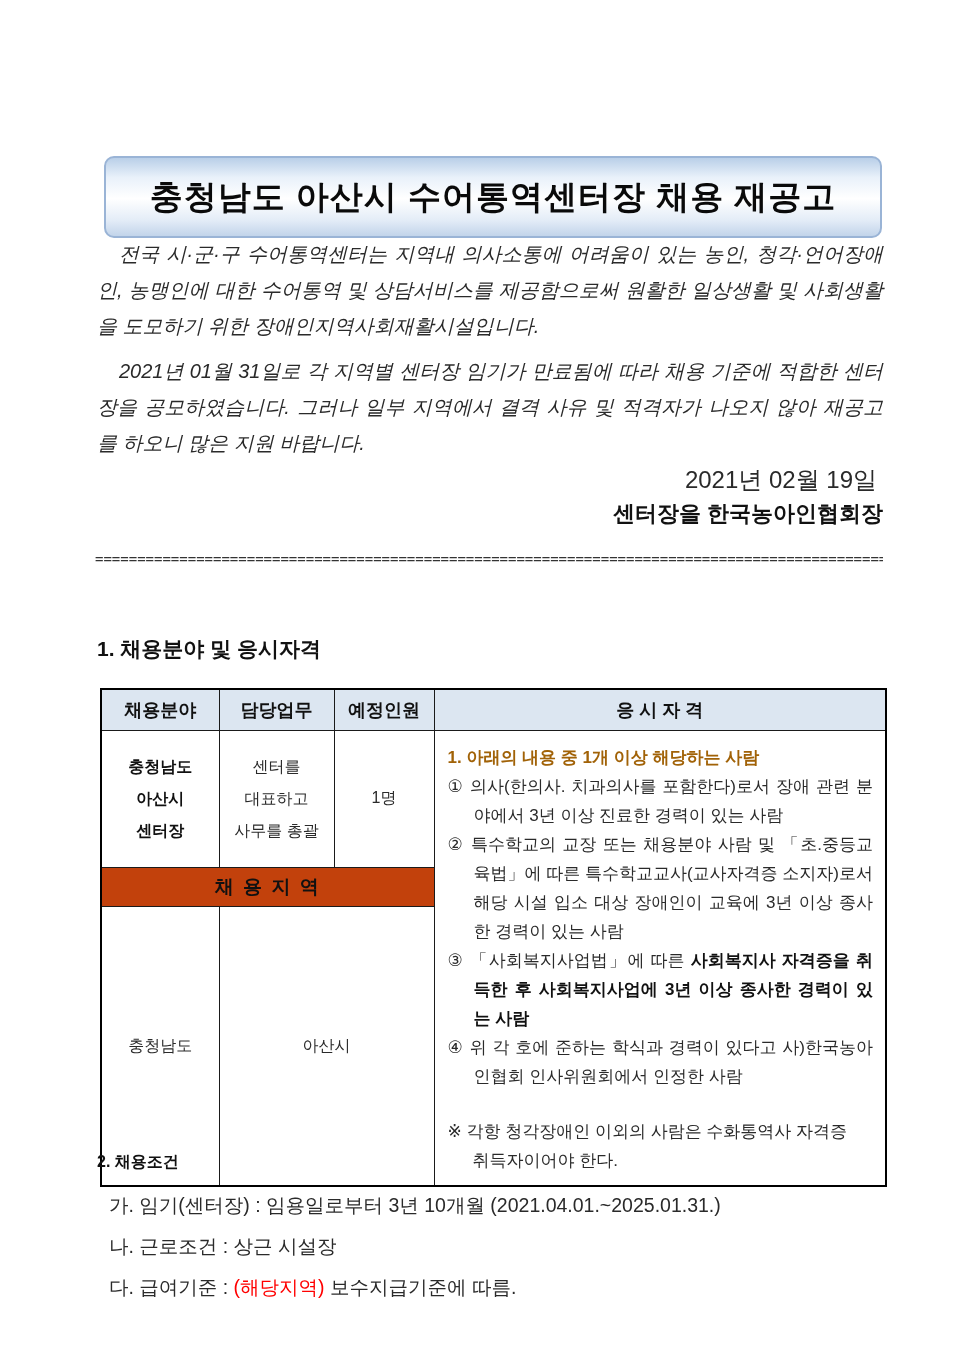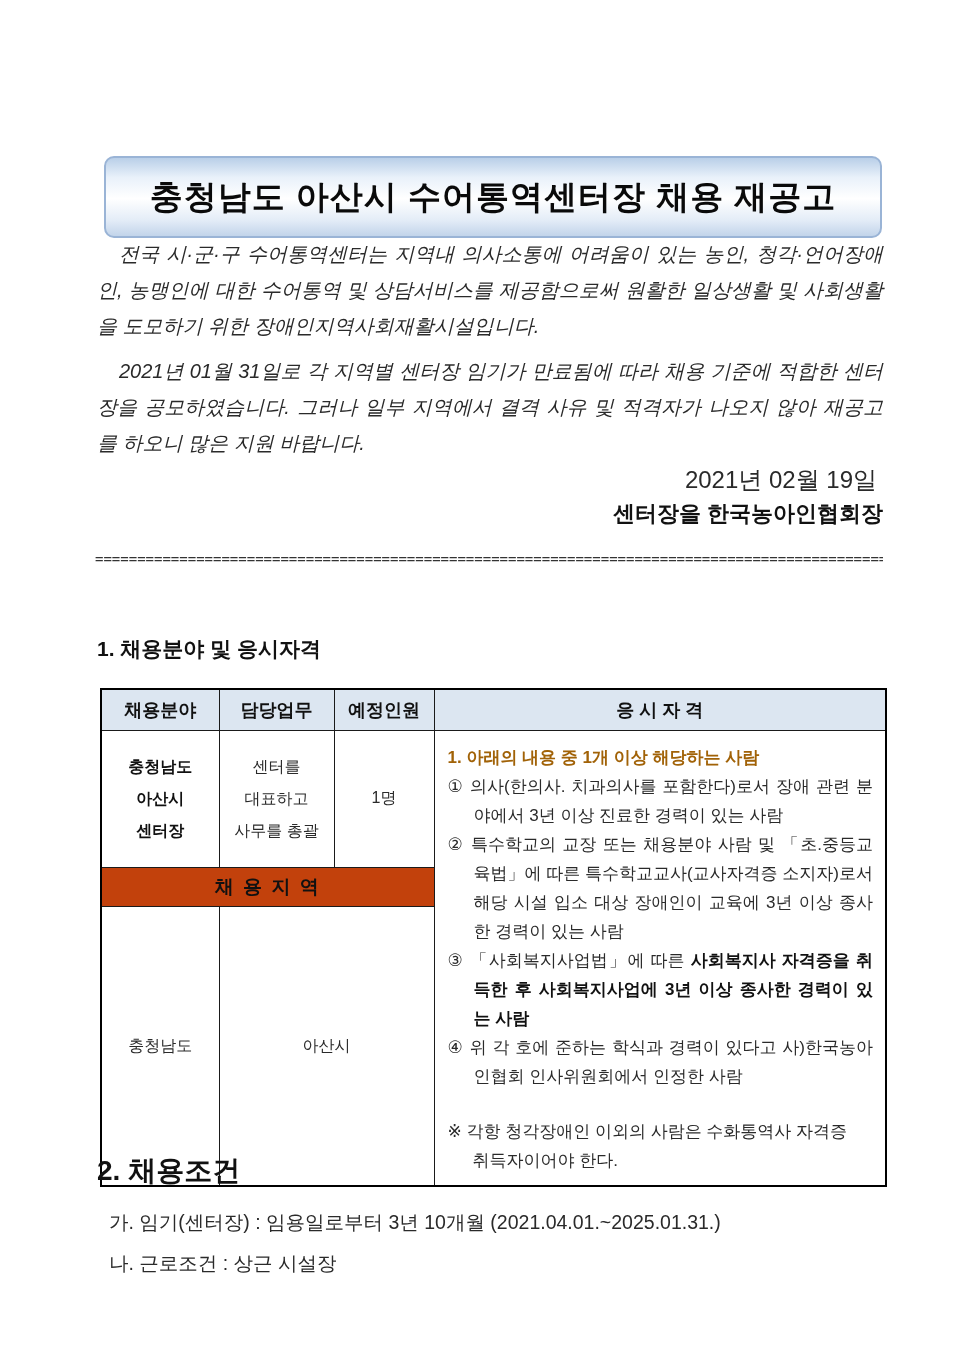--- a/index.html
+++ b/index.html
@@ -50,21 +50,21 @@
   .qual-cell{
     vertical-align:top;text-align:left;padding:12px 12px 10px 13px !important;
     font-size:17px;line-height:29px;color:#2a2a2a;
   }
   .q-title{font-weight:700;color:#a16207;}
   .q-item{padding-left:26px;text-indent:-26px;text-align:justify;}
   .q-bold{font-weight:700;color:#111;}
   .q-note{margin-top:26px;padding-left:25px;text-indent:-25px;white-space:pre-line;}
   
   .sec2{position:absolute;left:97px;top:1152px;width:786px;}
-  .sec2-heading{font-size:28px;font-weight:700;color:#111;margin:0 0 12px 0;}
+  .sec2-heading{font-size:16px;font-weight:700;color:#111;margin:0 0 12px 0;}
   .sec2-item{font-size:19.5px;line-height:41px;padding-left:12px;color:#2a2a2a;white-space:nowrap;}
   .red-text{color:#ff0000;}
 </style>
 </head>
 <body>
 
 <div class="page">
 
   <div class="banner">
     <div class="banner-title">충청남도 아산시 수어통역센터장 채용 재공고</div>
@@ -121,15 +121,16 @@
       <td class="cell-center">충청남도</td>
       <td class="cell-center" colspan="2">아산시</td>
     </tr>
   </tbody>
     </table>
 
   <div class="sec2">
     <div class="sec2-heading">2. 채용조건</div>
     <div class="sec2-item">가. 임기(센터장) : 임용일로부터 3년 10개월 (2021.04.01.~2025.01.31.)</div>
     <div class="sec2-item">나. 근로조건 : 상근 시설장</div>
+    <div class="sec2-item"><span>다. 급여기준 : </span><span class="red-text">(해당지역)</span><span> 보수지급기준에 따름.</span></div>
   </div>
 
 </div>
 
 </body></html>

